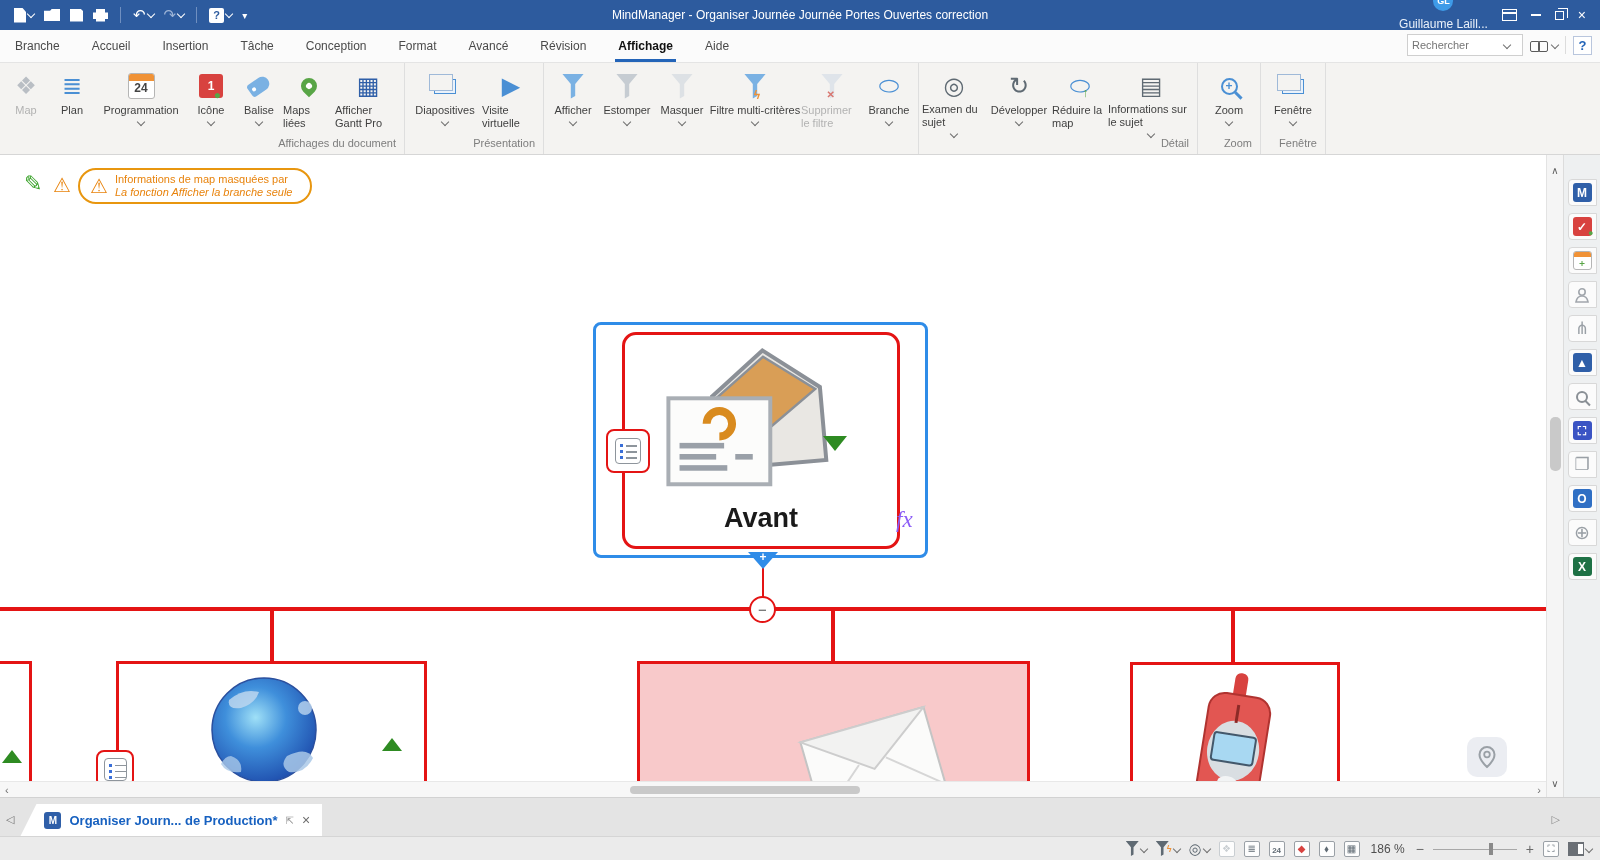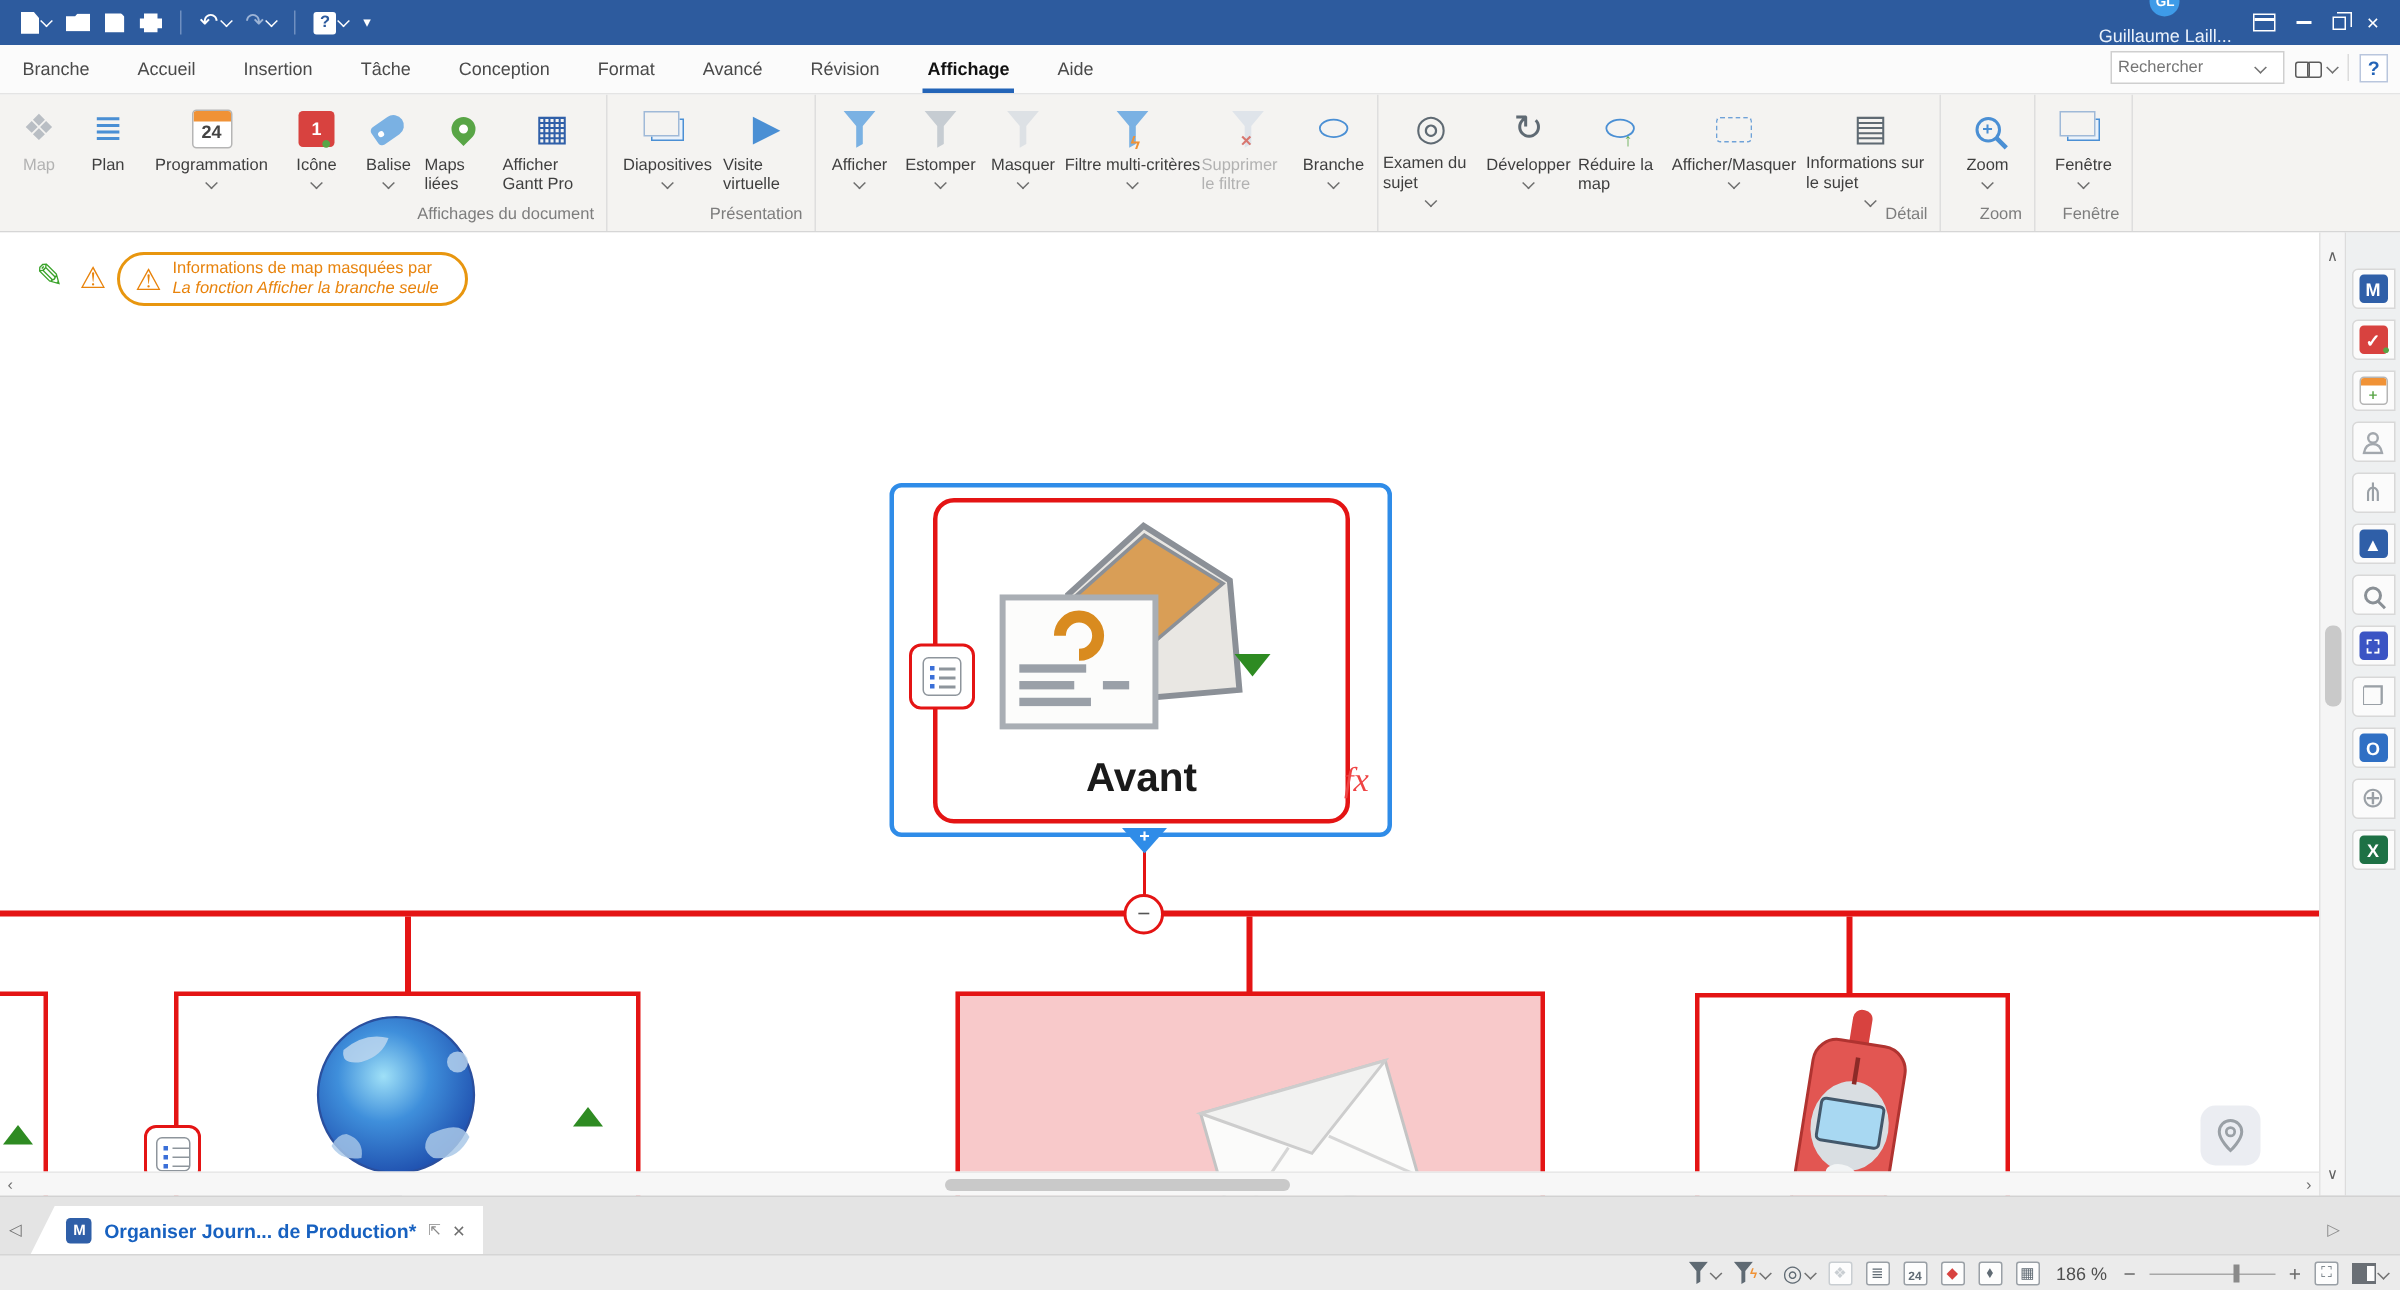--- a/index.html
+++ b/index.html
@@ -83,21 +83,21 @@
   .alert-pen { left:24px; top:16px; font-size:22px; color:#3aa32a; transform:rotate(0deg); }
   .alert-warn { font-size:20px; color:#e8830c; }
   .pill { left:78px; top:13px; width:234px; height:36px; border:2px solid #e8960f; border-radius:18px; display:flex; align-items:center; gap:7px; padding:0 10px; background:#fff; }
   .pill .ptxt { font-size:11px; color:#e8830c; line-height:13px; }
   .pill .ptxt .b { font-weight:normal; } .pill .ptxt .i { font-style:italic; }
 
   
   .blueframe { left:593px; top:167px; width:335px; height:236px; border:3px solid #2f8ce8; border-radius:8px; background:#fff; }
   .redbox { left:622px; top:177px; width:278px; height:217px; border:3px solid #e41414; border-radius:14px; background:#fff; }
   .avant { left:622px; top:348px; width:278px; text-align:center; font-size:27px; font-weight:bold; color:#1a1a1a; }
-  .fx { left:896px; top:352px; font-family:"Liberation Serif", serif; font-style:italic; font-size:23px; color:#ef4444; }
+  .fx { left:896px; top:352px; font-family:"Liberation Serif", serif; font-style:italic; font-size:23px; color:#8b5cf6; }
   .tri-down { width:0; height:0; border-left:12px solid transparent; border-right:12px solid transparent; border-top:15px solid #2e8b22; }
   .tri-up { width:0; height:0; border-left:10px solid transparent; border-right:10px solid transparent; border-bottom:13px solid #2e8b22; }
   .notes { width:44px; height:44px; background:#fff; border:2px solid #e41414; border-radius:8px; display:flex; align-items:center; justify-content:center; }
   .notes .inner { width:26px; height:26px; border:1.5px solid #8e959c; border-radius:4px; position:relative; }
   .notes .inner::before { content:""; position:absolute; left:4px; top:5px; width:3px; height:3px; background:#3a6fd8; box-shadow:0 6px 0 #3a6fd8, 0 12px 0 #3a6fd8; }
   .notes .inner::after { content:""; position:absolute; left:10px; top:6px; width:11px; height:1.6px; background:#8e959c; box-shadow:0 6px 0 #8e959c, 0 12px 0 #8e959c; }
   .notes.small { width:38px; height:38px; } .notes.small .inner { width:23px; height:23px; }
   .plus-handle { left:748px; top:397px; width:30px; height:17px; background:#2f8ce8; clip-path:polygon(0 0,100% 0,74% 52%,50% 100%,26% 52%); color:#fff; font-size:12px; font-weight:bold; text-align:center; line-height:10px; }
   .stem-thin { left:762px; top:413px; width:2px; height:30px; background:#e41414; }
   .collapse { left:749px; top:441px; width:27px; height:27px; border:2px solid #e41414; border-radius:50%; background:#fff; color:#555; font-size:15px; display:flex; align-items:center; justify-content:center; z-index:3; }
@@ -181,20 +181,21 @@
         </div>
       <div class="sep"></div>
       <div class="qbtn">
           <span class="g-help">?</span>
           <span class="whitechv"></span>
         </div>
       <div class="qbtn">
           <span style="font-size:10px;color:#fff;">▾</span>
         </div>
     </div>
+    <div class="ttl">MindManager - Organiser Journée Journée Portes Ouvertes correction</div>
     <div class="tb-right">
       <div class="uname">
         <span class="avatar">GL</span>
         <span>Guillaume Laill...</span>
         <span class="whitechv"></span>
       </div>
       <div class="wbtn">
           <span class="g-ribdisp"></span>
         </div>
       <div class="wbtn">
@@ -370,27 +371,20 @@
             </div>
           <div class="rlabel">Développer</div>
           <div class="bchv"></div>
         </div>
         <div class="rbtn" style="width:56px">
           <div class="ric">
               <span class="gl blue">⬭</span>
               <span class="ovl" style="right:2px;bottom:4px;color:#58a546;">↑</span>
             </div>
           <div class="rlabel">Réduire la map</div>
-        </div>
-        <div class="rbtn" style="width:96px">
-          <div class="ric">
-              <span style="width:24px;height:17px;border:1.8px dashed #6fa2d8;border-radius:3px;display:block;"></span>
-            </div>
-          <div class="rlabel">Afficher/Masquer</div>
-          <div class="bchv"></div>
         </div>
         <div class="rbtn" style="width:86px">
           <div class="ric">
               <span class="gl" style="color:#5f6a73;">▤</span>
             </div>
           <div class="rlabel">Informations sur le sujet</div>
           <div class="bchv"></div>
         </div>
       </div>
       <div class="rcap">Détail</div>

